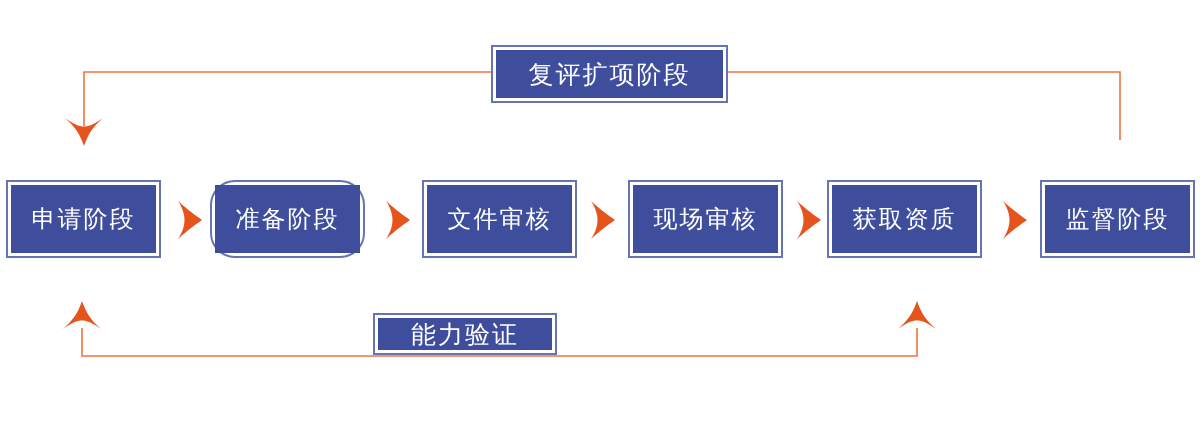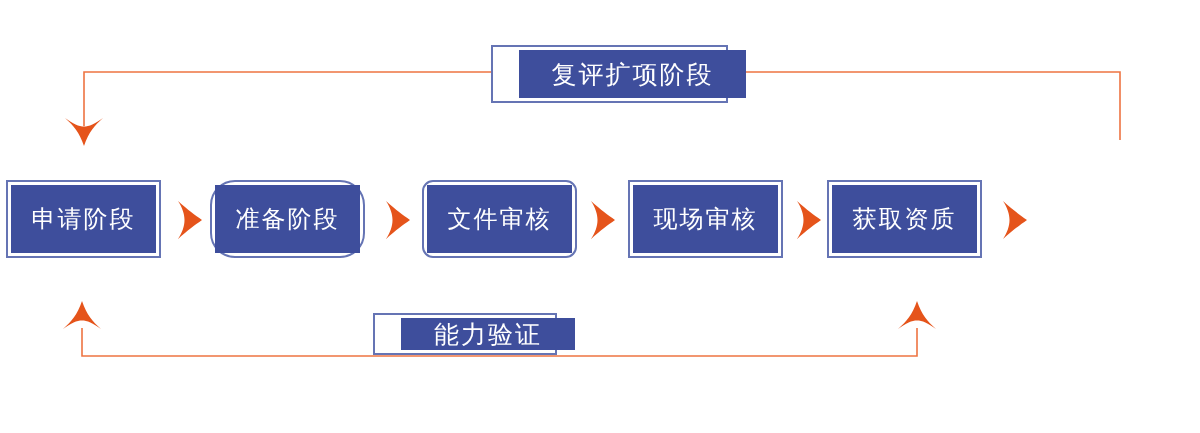--- a/index.html
+++ b/index.html
@@ -44,27 +44,27 @@
     display:flex;
     align-items:center;
     justify-content:center;
     font-size:24px;
     letter-spacing:2px;
     white-space:nowrap;
   }
   .step{top:180px;width:155px;height:78px;}
   .step1{left:6px;text-align:right;}
   .step2{left:210px;border-radius:25px;}
-  .step3{left:422px;border-radius:11px;}
+  .step3{left:422px;}
   .step4{left:628px;}
   .step5{left:827px;}
   .step6{left:1040px;}
   .top-node{left:491px;top:45px;width:237px;height:58px;}
   .bottom-node{left:373px;top:313px;width:184px;height:42px;}
-  .top-node .inner,.bottom-node .inner{font-size:25px;margin-left:23px;}
+  .top-node .inner,.bottom-node .inner{font-size:25px;}
   .flow-chevron{
     position:absolute;
     top:200px;
     width:26px;height:40px;
     z-index:2;
   }
   .chev1{left:177px;}
   .chev2{left:385px;}
   .chev3{left:590px;}
   .chev4{left:796px;}
@@ -96,20 +96,23 @@
   </div>
   <div class="node step step3">
     <div class="inner">文件审核</div>
   </div>
   <div class="node step step4">
     <div class="inner">现场审核</div>
   </div>
   <div class="node step step5">
     <div class="inner">获取资质</div>
   </div>
+  <div class="node step step6">
+    <div class="inner">监督阶段</div>
+  </div>
 
   <svg class="flow-chevron chev1" viewBox="0 0 26 40">
     <path d="M1,1 C11,10 18,15 25,20 C18,25 11,30 1,39 C5.5,32 7.5,26 7.5,20 C7.5,14 5.5,8 1,1 Z" fill="#e5541b"></path>
   </svg>
   <svg class="flow-chevron chev2" viewBox="0 0 26 40">
     <path d="M1,1 C11,10 18,15 25,20 C18,25 11,30 1,39 C5.5,32 7.5,26 7.5,20 C7.5,14 5.5,8 1,1 Z" fill="#e5541b"></path>
   </svg>
   <svg class="flow-chevron chev3" viewBox="0 0 26 40">
     <path d="M1,1 C11,10 18,15 25,20 C18,25 11,30 1,39 C5.5,32 7.5,26 7.5,20 C7.5,14 5.5,8 1,1 Z" fill="#e5541b"></path>
   </svg>

